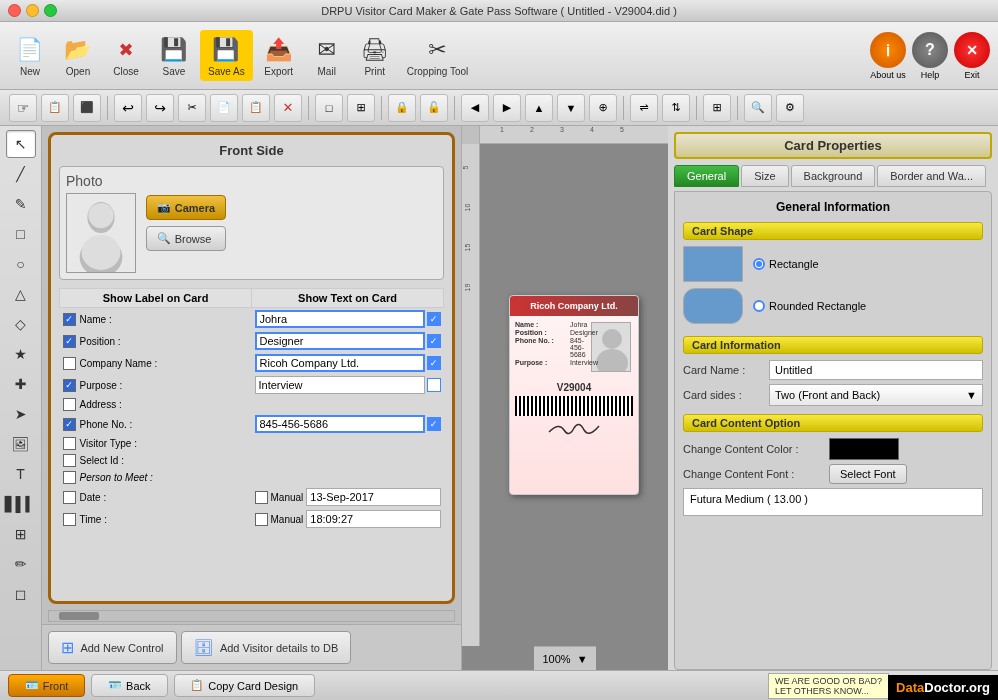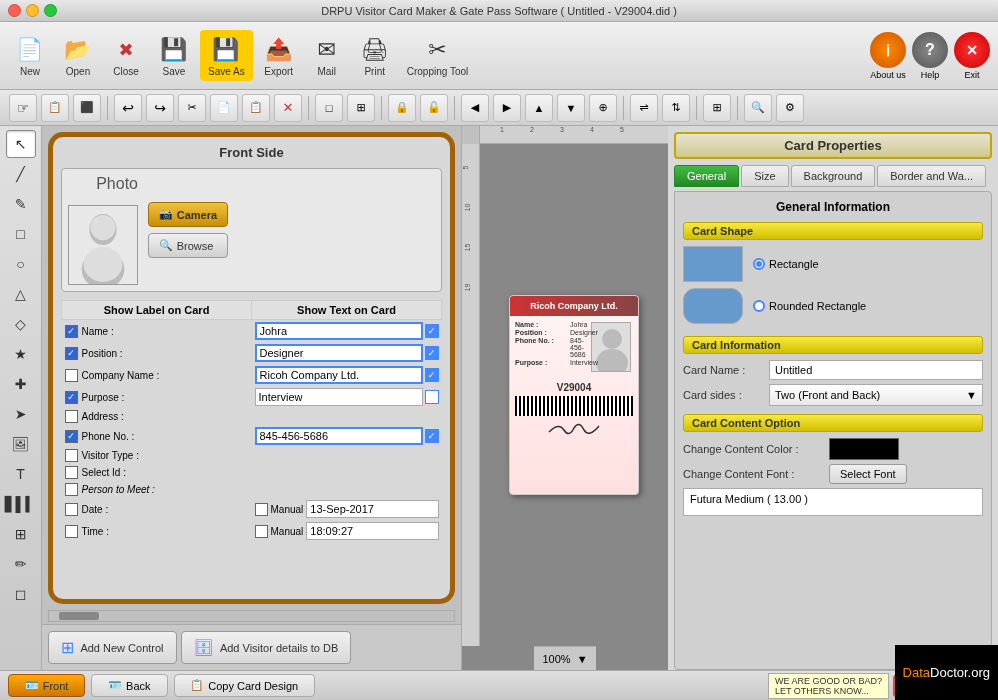--- a/index.html
+++ b/index.html
@@ -34,27 +34,27 @@
 
     
     #toolbox { width: 42px; background: linear-gradient(to bottom, #e0e0e0, #c8c8c8); border-right: 1px solid #aaa; display: flex; flex-direction: column; align-items: center; padding: 4px 0; gap: 2px; }
     .tool-btn { width: 30px; height: 28px; display: flex; align-items: center; justify-content: center; border: 1px solid transparent; border-radius: 3px; cursor: pointer; font-size: 14px; color: #333; }
     .tool-btn.active { background: #fff; border-color: #888; box-shadow: inset 0 1px 2px rgba(0,0,0,0.2); }
 
     
     #center { width: 420px; background: #c0c0c0; border-right: 1px solid #aaa; display: flex; flex-direction: column; }
 
     
-    #front-panel { background: #d8d8d8; border: 5px solid #a16207; margin: 6px; border-radius: 15px; padding: 8px; flex: 1; overflow-y: auto; }
+    #front-panel { background: #d8d8d8; border: 3px solid #a16207; margin: 6px; border-radius: 8px; padding: 8px; flex: 1; overflow-y: auto; }
     .panel-title { text-align: center; font-weight: bold; font-size: 13px; margin-bottom: 8px; color: #333; }
 
     
     .photo-section { border: 1px solid #aaa; background: #e8e8e8; border-radius: 4px; padding: 6px; display: flex; align-items: center; gap: 10px; margin-bottom: 8px; }
     .photo-box { width: 70px; height: 80px; background: #fff; border: 1px solid #999; display: flex; align-items: center; justify-content: center; overflow: hidden; }
-    .photo-label { font-size: 16px; color: #555; margin-bottom: 12px; text-align: right; }
+    .photo-label { font-size: 14px; color: #555; margin-bottom: 4px; }
     .photo-btns { display: flex; flex-direction: column; gap: 6px; }
     .cam-btn { background: linear-gradient(to bottom, #f0c040, #c89000); border: 1px solid #a07000; border-radius: 4px; padding: 5px 10px; cursor: pointer; font-size: 11px; display: flex; align-items: center; gap: 4px; color: #333; font-weight: bold; }
     .browse-btn { background: linear-gradient(to bottom, #f0f0f0, #d0d0d0); border: 1px solid #999; border-radius: 4px; padding: 5px 10px; cursor: pointer; font-size: 11px; display: flex; align-items: center; gap: 4px; color: #333; }
 
     
     .labels-table { width: 100%; border-collapse: collapse; font-size: 11px; }
     .labels-table .col-header { font-weight: bold; text-align: center; padding: 3px; background: #e0e0e0; border: 1px solid #ccc; }
     .labels-table td { padding: 2px 3px; vertical-align: middle; border: none; }
     .label-col { width: 48%; }
     .text-col { width: 48%; }
@@ -133,21 +133,21 @@
     .si-g { background: #dd4b39; }
     .si-f { background: #3b5998; }
     .si-t { background: #1da1f2; }
     .si-y { background: #ff0000; }
 
     
     .hscroll { height: 12px; background: #c0c0c0; border: 1px solid #aaa; margin: 0 6px 2px; display: flex; align-items: center; }
     .hscroll-thumb { width: 40px; height: 8px; background: #888; border-radius: 2px; margin-left: 10px; }
 
     
-    #datadoctor { position: absolute; bottom: 0; right: 0; background: #000; color: white; font-size: 13px; font-weight: normal; padding: 20px 8px; }
+    #datadoctor { position: absolute; bottom: 0; right: 0; background: #000; color: white; font-size: 13px; font-weight: bold; padding: 5px 8px; }
     #datadoctor span.orange { color: #ff8800; }
 
     .ruler-tick { position: absolute; font-size: 7px; color: #555; }
   </style>
 </head>
 <body>
 
 <div id="titlebar">
   <div class="window-btns">
     <div class="win-btn red"></div>

